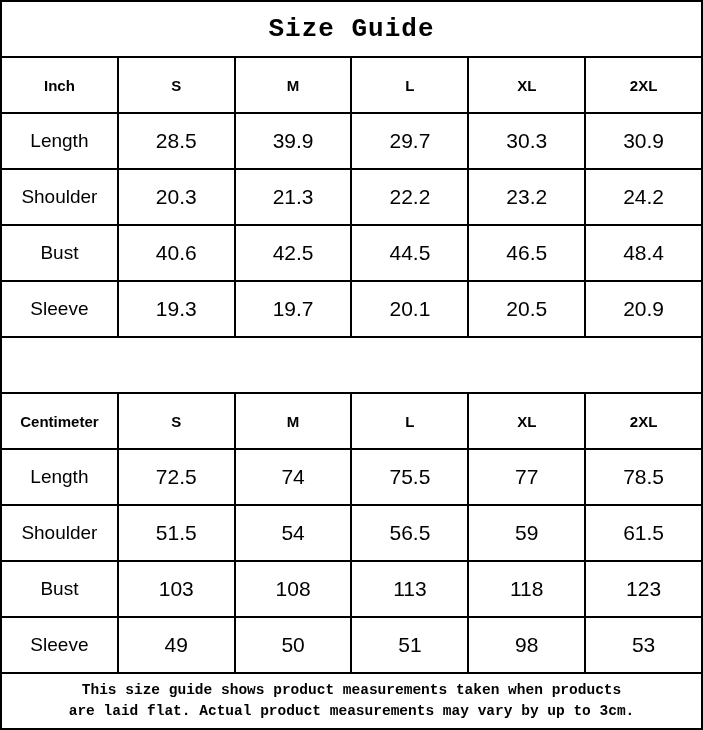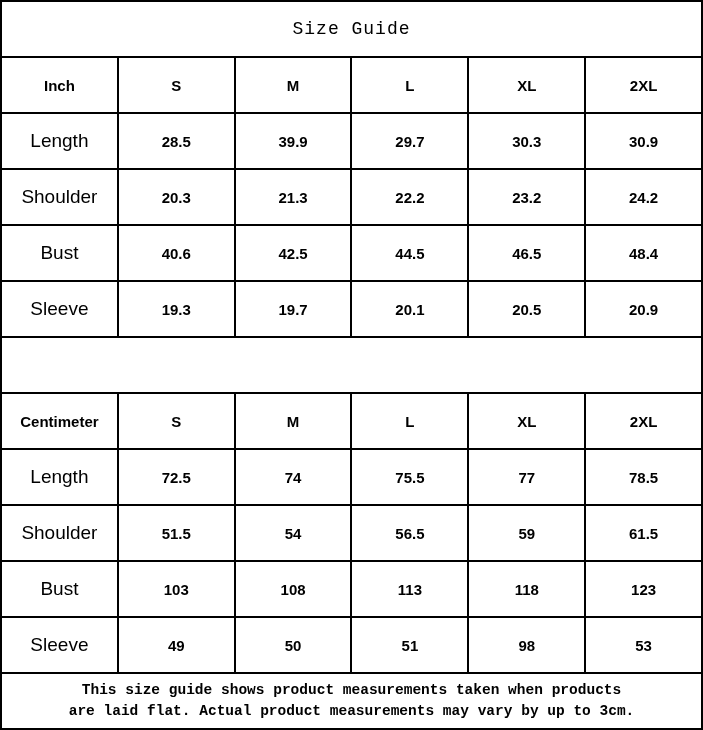--- a/index.html
+++ b/index.html
@@ -21,38 +21,38 @@
     border: 2px solid #000000;
     padding: 0;
     text-align: center;
     vertical-align: middle;
     color: #000000;
     overflow: hidden;
   }
   tr.h56 { height: 56px; }
   .title-cell {
     font-family: "Liberation Mono", "DejaVu Sans Mono", monospace;
-    font-size: 18px;
-    font-weight: 400;
+    font-size: 26px;
+    font-weight: 700;
     letter-spacing: 1px;
   }
   .hdr-cell {
     font-family: "Liberation Sans", sans-serif;
     font-weight: bold;
     font-size: 15px;
   }
   .label-cell {
     font-family: "Liberation Sans", sans-serif;
     font-weight: normal;
     font-size: 19px;
   }
   .value-cell {
     font-family: "Liberation Sans", sans-serif;
-    font-weight: 700;
-    font-size: 15px;
+    font-weight: 400;
+    font-size: 21px;
   }
   .footer-cell {
     font-family: "Liberation Mono", "DejaVu Sans Mono", monospace;
     font-size: 14.5px;
     line-height: 21px;
     font-weight: 700;
   }
 </style>
 </head>
 <body>

